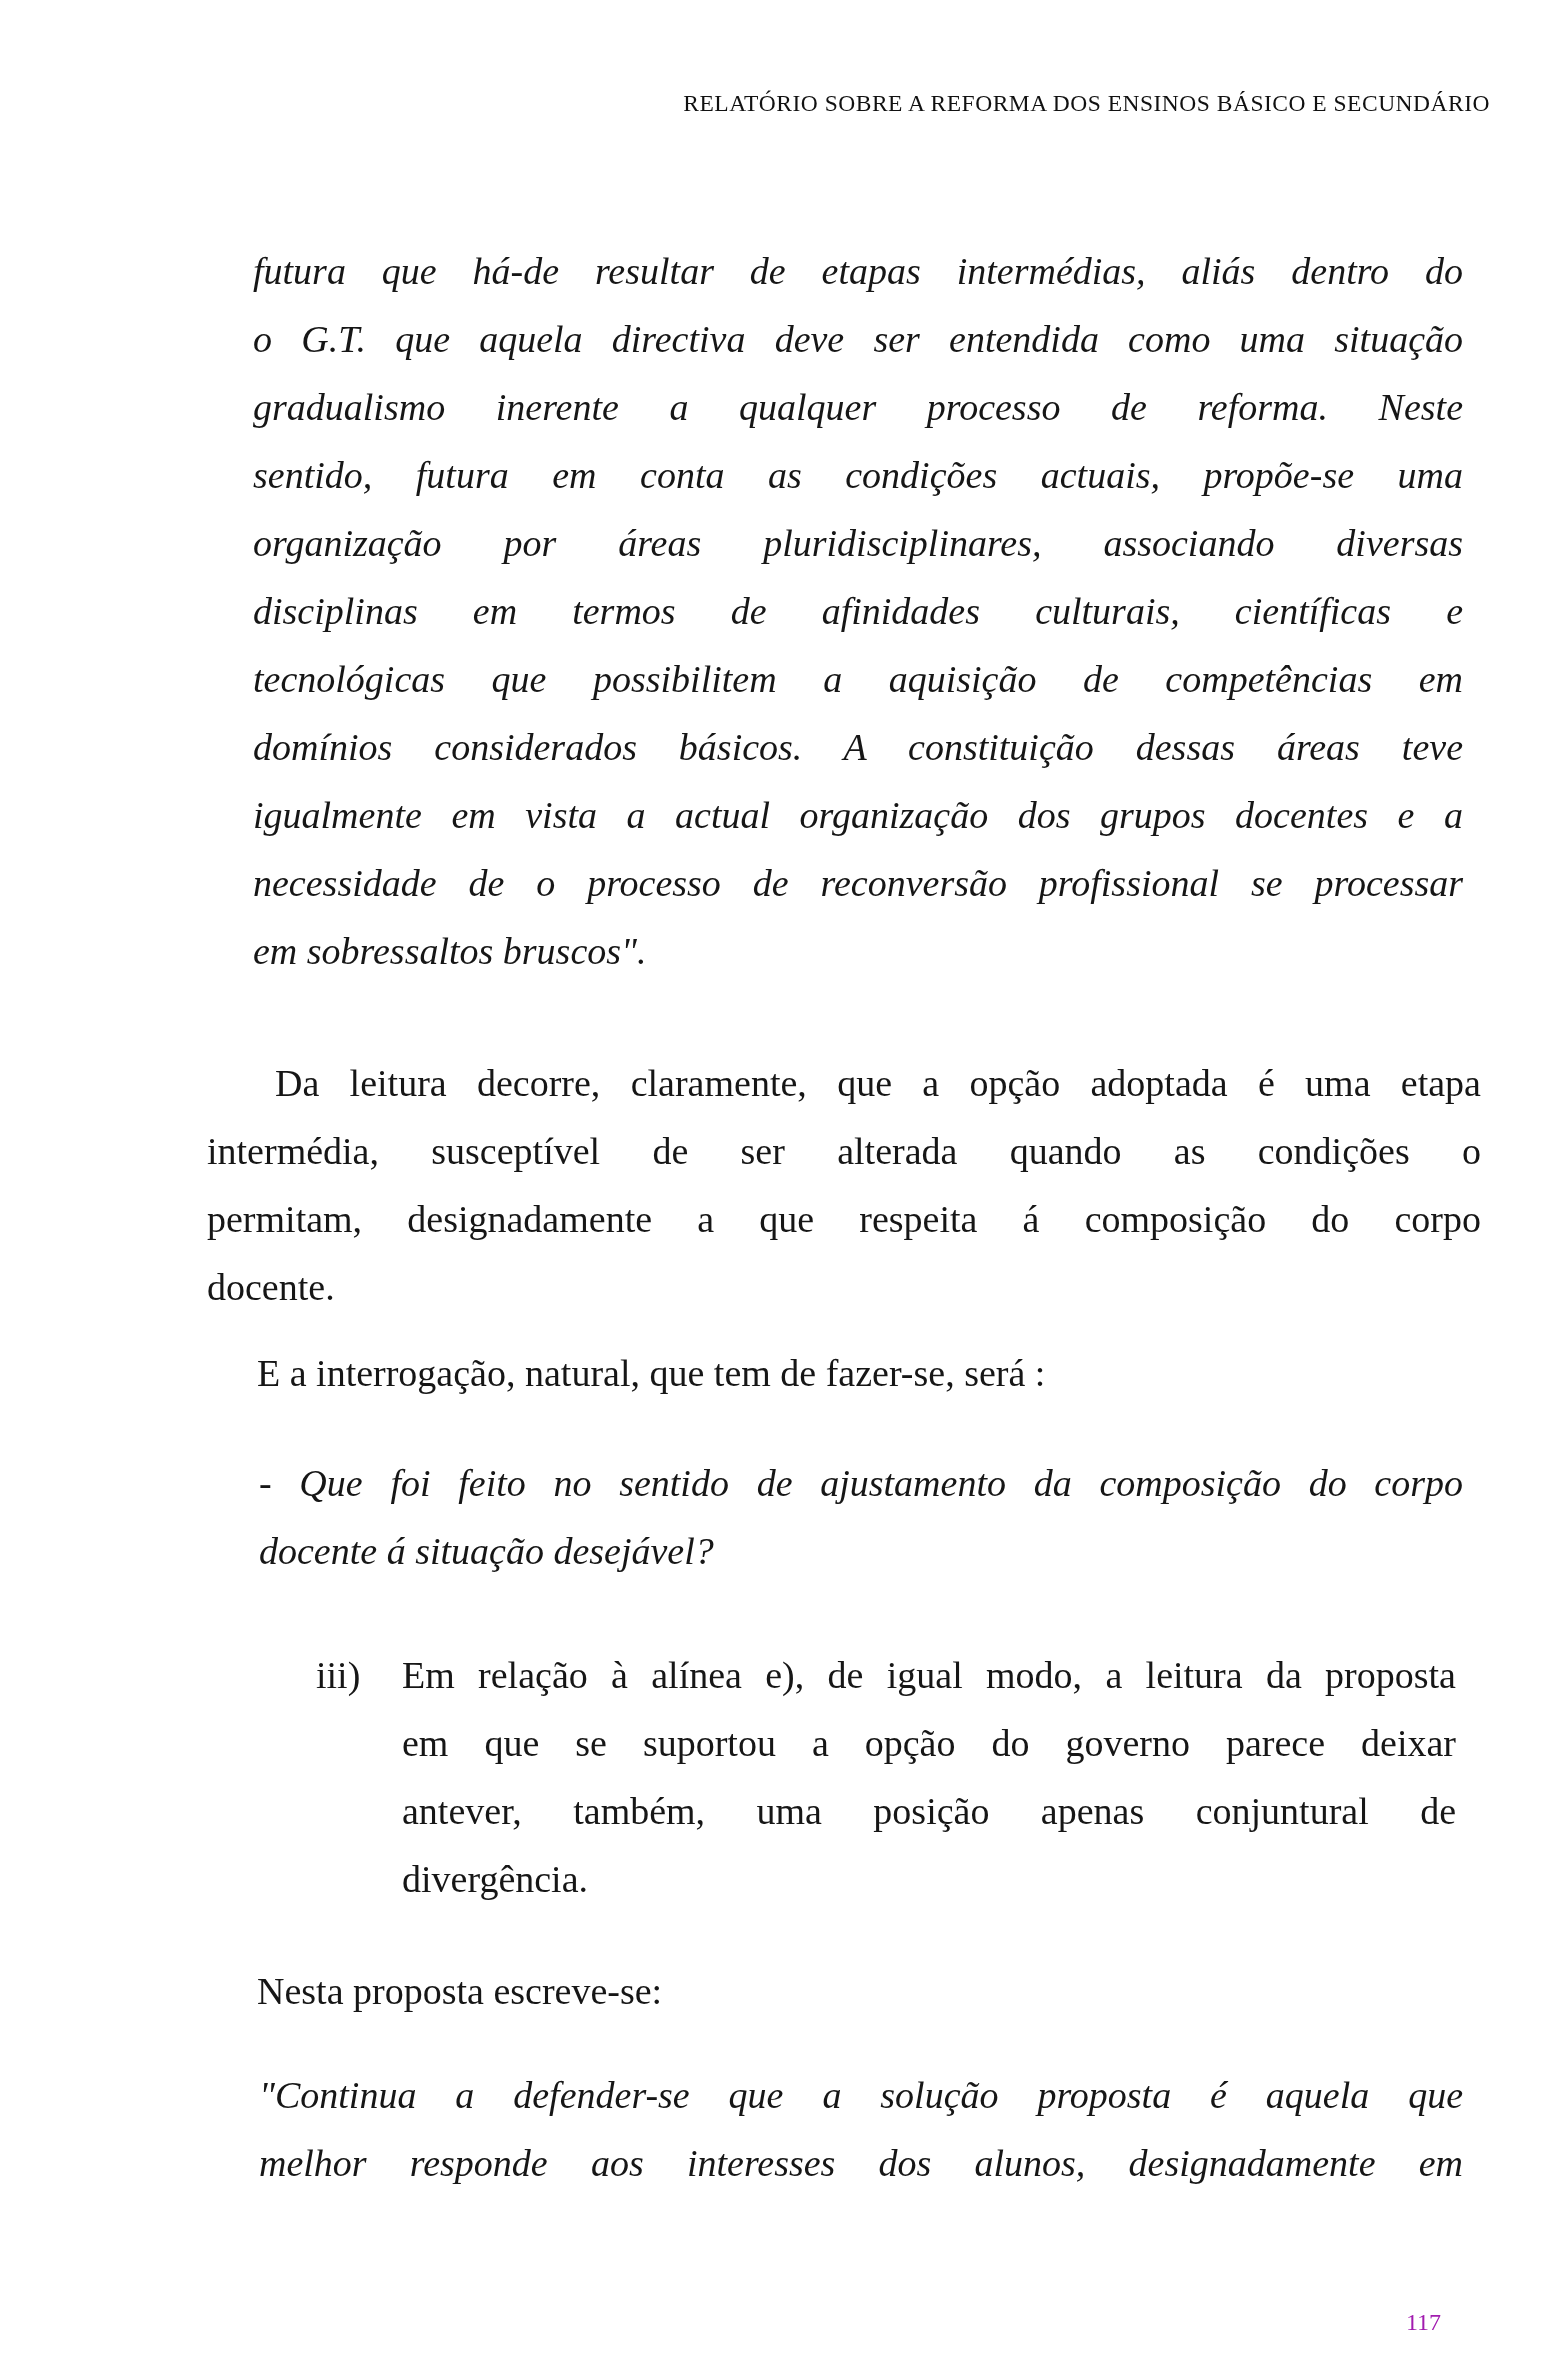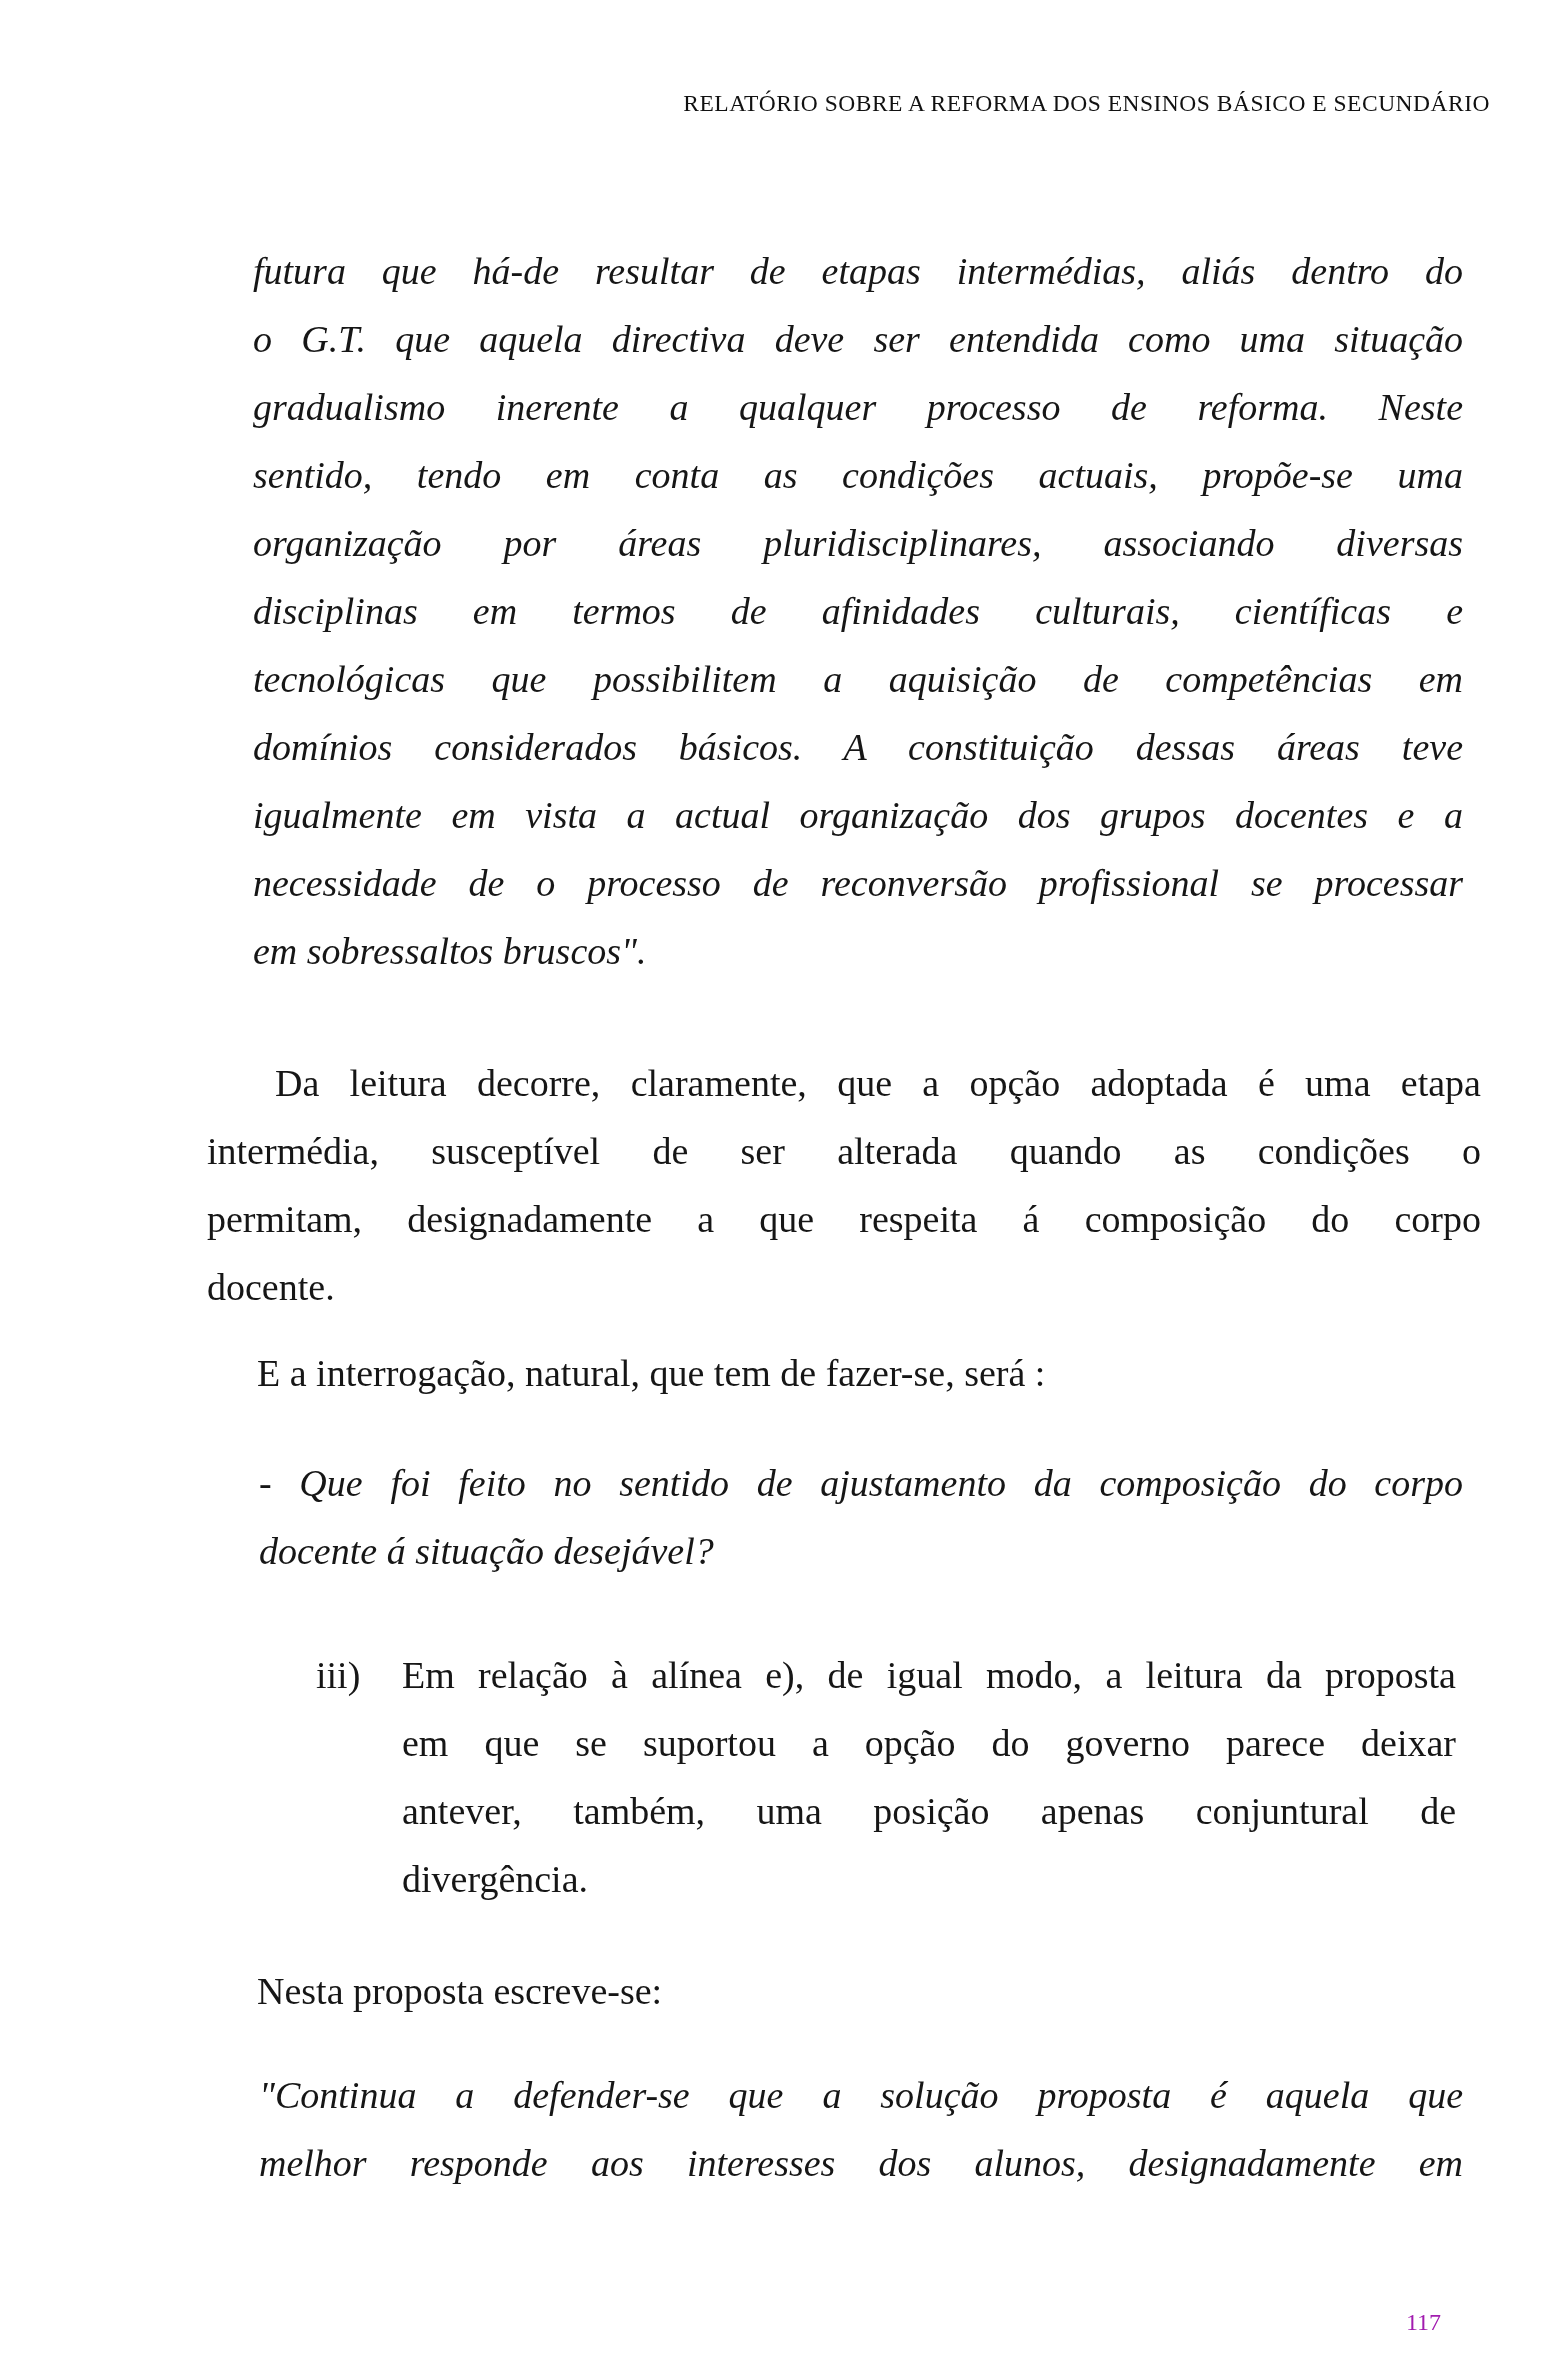--- a/index.html
+++ b/index.html
@@ -55,21 +55,21 @@
 <body>
 
 <div class="page">
 
   <div class="running-header">RELATÓRIO SOBRE A REFORMA DOS ENSINOS BÁSICO E SECUNDÁRIO</div>
 
   <div class="block italic justified last-left" style="top: 237px; left: 253px; width: 1210px;">
       <div class="line">futura que há-de resultar de etapas intermédias, aliás dentro do</div>
       <div class="line">o G.T. que aquela directiva deve ser entendida como uma situação</div>
       <div class="line">gradualismo inerente a qualquer processo de reforma. Neste</div>
-      <div class="line">sentido, tendo em conta as condições actuais, propõe-se uma</div>
+      <div class="line">sentido, futura em conta as condições actuais, propõe-se uma</div>
       <div class="line">organização por áreas pluridisciplinares, associando diversas</div>
       <div class="line">disciplinas em termos de afinidades culturais, científicas e</div>
       <div class="line">tecnológicas que possibilitem a aquisição de competências em</div>
       <div class="line">domínios considerados básicos. A constituição dessas áreas teve</div>
       <div class="line">igualmente em vista a actual organização dos grupos docentes e a</div>
       <div class="line">necessidade de o processo de reconversão profissional se processar</div>
       <div class="line">em sobressaltos bruscos".</div>
     </div>
 
   <div class="block justified last-left indent-first" style="top: 1049px; left: 207px; width: 1274px;">

